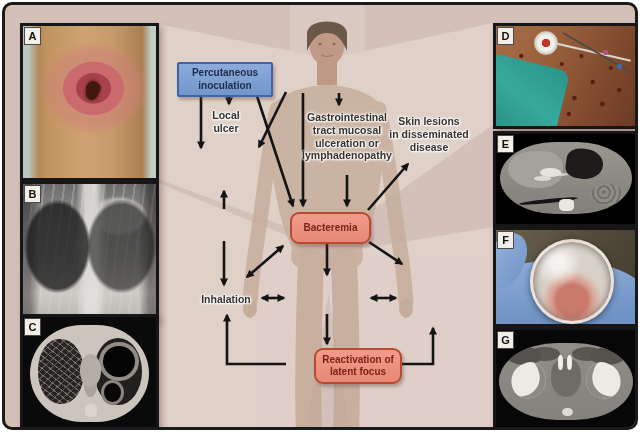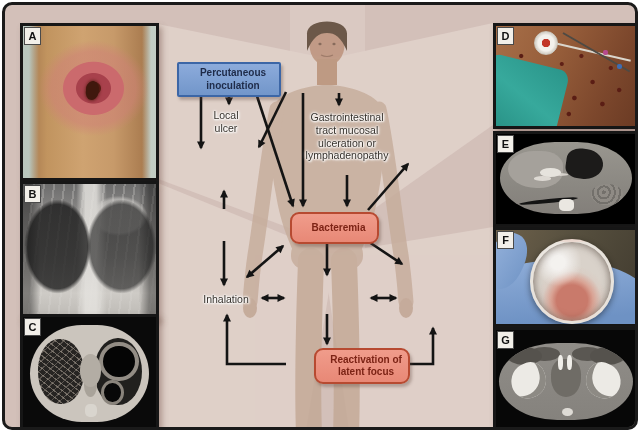--- a/index.html
+++ b/index.html
@@ -117,36 +117,36 @@
   .p-g .hipR{right:9%;top:26%;width:26%;height:46%;background:#eceae5;transform:rotate(18deg);
     border-radius:45% 60% 50% 55%;box-shadow:inset 6px -5px 0 -1px #8d8a84;}
   .p-g .mid{left:39%;top:20%;width:22%;height:50%;background:#6f6c66;border-radius:40% 40% 50% 50%;}
   .p-g .pubis{left:44%;top:16%;width:5px;height:15px;background:#f0eee9;border-radius:40%;
     box-shadow:9px 0 0 #f0eee9;}
   .p-g .rectum{left:47%;bottom:5%;width:8%;height:11%;background:#dedbd5;border-radius:50%;}
 
   
   .node{position:absolute;display:flex;align-items:center;justify-content:center;
         text-align:center;white-space:pre-line;font-weight:bold;font-size:10px;line-height:1.25;
-        box-shadow:2px 3px 3px rgba(95,70,60,.35);z-index:3;padding-left:8px;}
+        box-shadow:2px 3px 3px rgba(95,70,60,.35);z-index:3;}
   .node.blue{background:linear-gradient(180deg,var(--blue-box-bg,#8cabdb),#7296ca);
         border:2px solid var(--blue-box-border,#3c66a6);color:var(--blue-box-text,#1e2b49);
         border-radius:2px;}
   .node.red{background:linear-gradient(180deg,var(--red-box-bg,#f09c8b),#e88876);
         border:2px solid var(--red-box-border,#b74a31);color:var(--red-box-text,#7c2315);
         border-radius:9px;}
   #b-percutaneous{left:172px;top:57px;width:92px;height:31px;}
   #b-ingestion{left:275px;top:56px;width:98px;height:29px;}
   #b-inhalation{left:172px;top:205px;width:91px;height:30px;}
   #b-asymptomatic{left:180px;top:149px;width:84px;height:32px;}
   #b-bacteremia{left:285px;top:207px;width:77px;height:28px;}
   #b-reactivation{left:281px;top:343px;width:84px;height:32px;margin-left:28px;}
 
   
-  .flabel{position:absolute;text-align:center;white-space:pre-line;font-weight:normal;
+  .flabel{position:absolute;text-align:center;white-space:pre-line;font-weight:bold;
     font-size:10.5px;line-height:1.22;color:var(--label-text,#35302a);z-index:3;
     text-shadow:0 0 2px #fff,0 0 2px #fff,0 0 3px #fff,0 0 4px #fff,1px 1px 2px #fff;}
   #l-local{left:189px;top:104px;width:64px;}
   #l-gi{left:290px;top:106px;width:104px;}
   #l-skin{left:372px;top:110px;width:104px;}
   #l-pneumonia{left:179px;top:288px;width:84px;}
   #l-sepsis{left:270px;top:280px;width:104px;}
   #l-organ{left:372px;top:262px;width:104px;}
 </style>
 </head>
@@ -278,20 +278,23 @@
         <polyline points="365,359 428,359 428,323" marker-end="url(#ah)"></polyline>
       </g>
     </svg>
 
     <div class="flabel" id="l-local">Local
 ulcer</div>
     <div class="flabel" id="l-gi">Gastrointestinal
 tract mucosal
 ulceration or
 lymphadenopathy</div>
+    <div class="flabel" id="l-skin">Skin lesions
+in disseminated
+disease</div>
     <div class="flabel" id="l-pneumonia">Inhalation</div>
 
     <div class="node blue" id="b-percutaneous">Percutaneous
 inoculation</div>
     <div class="node red" id="b-bacteremia">Bacteremia</div>
     <div class="node red" id="b-reactivation">Reactivation of
 latent focus</div>
   </div>
 </div>
 

